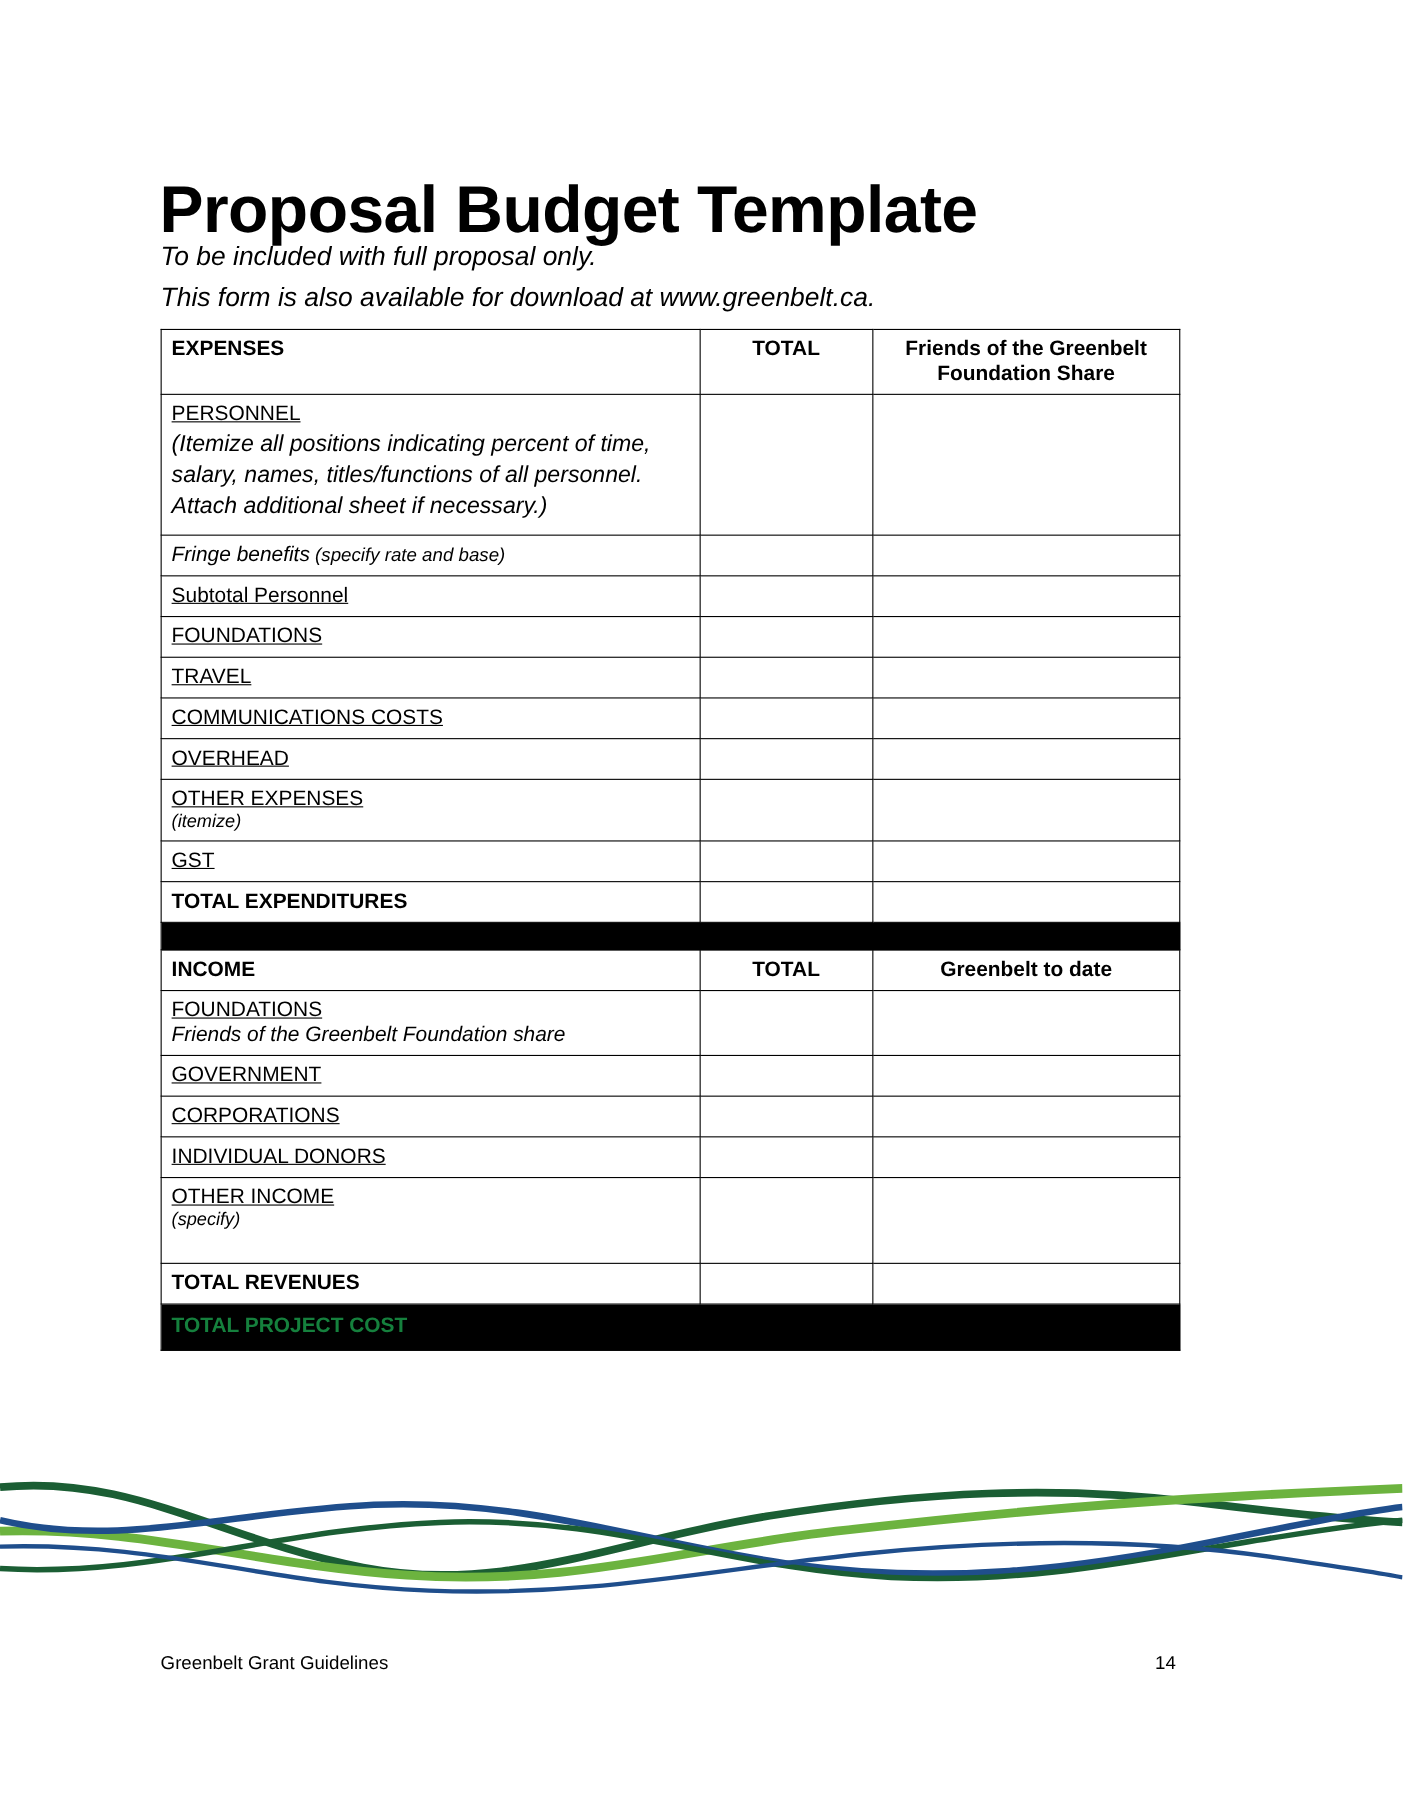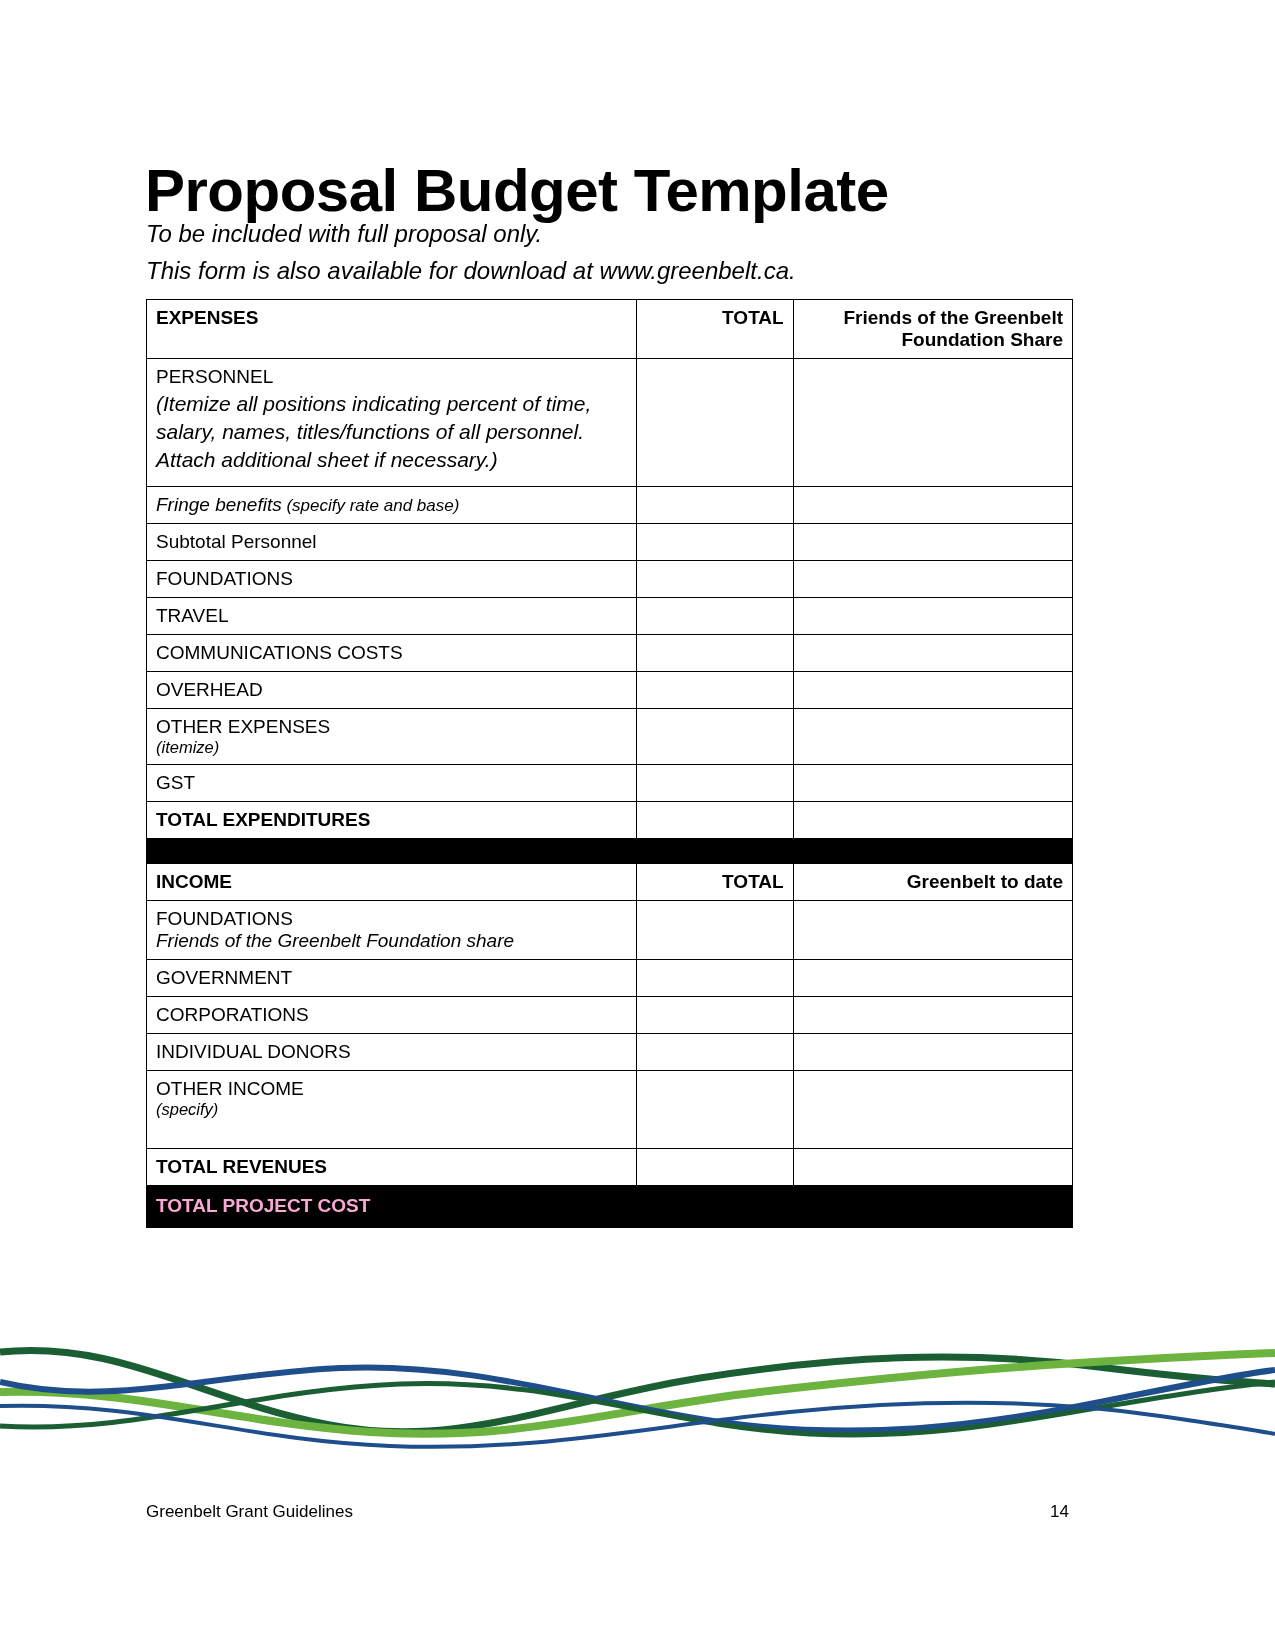--- a/index.html
+++ b/index.html
@@ -57,24 +57,25 @@
   .c-share { width: 279px; }
 
   .cell-pad {
     padding: 7px 9px 7px 9px;
   }
   .hdr {
     font-size: 19px;
     font-weight: bold;
   }
   .hdr-center {
-    text-align: right;
+    text-align: center;
   }
   .row-label {
     font-size: 19px;
+    text-decoration: underline;
   }
   .row-label-bold {
     font-size: 19px;
     font-weight: bold;
   }
   .note {
     font-size: 21px;
     font-style: italic;
     line-height: 1.34;
     margin-top: 2px;
@@ -94,21 +95,21 @@
   .black-band td {
     background: #000000;
     border: 1px solid #000000;
     height: 24px;
   }
   .black-row td {
     background: #000000;
     border: 1px solid #000000;
   }
   .black-row .cell-pad {
-    color: #f9a8d4;
+    color: #15803d;
     font-size: 19px;
     font-weight: bold;
     padding: 9px 9px 10px 9px;
   }
   .h-tall { height: 52px; }
   .h-std  { height: 30px; }
   .h-big  { height: 128px; }
   .h-two  { height: 52px; }
 
   .footer-left {

